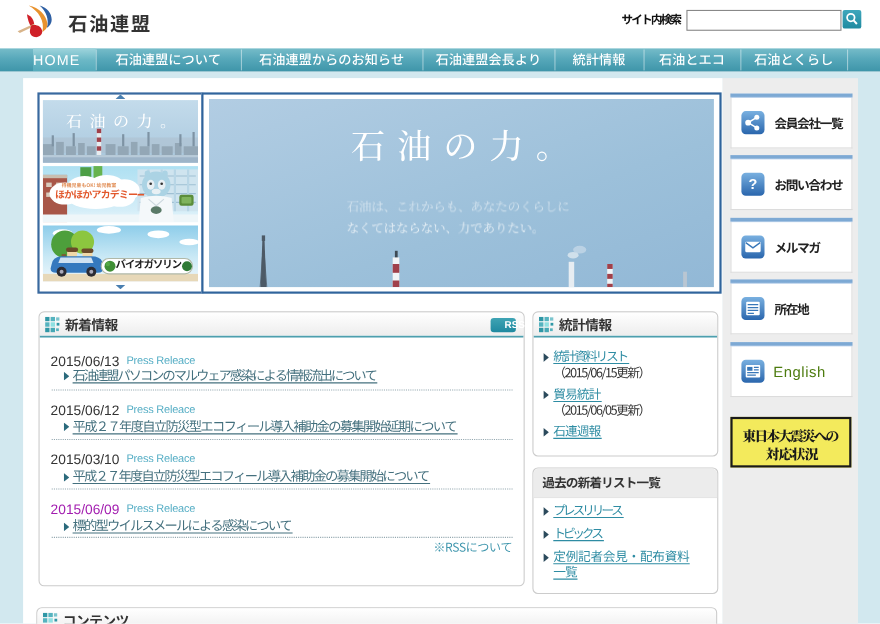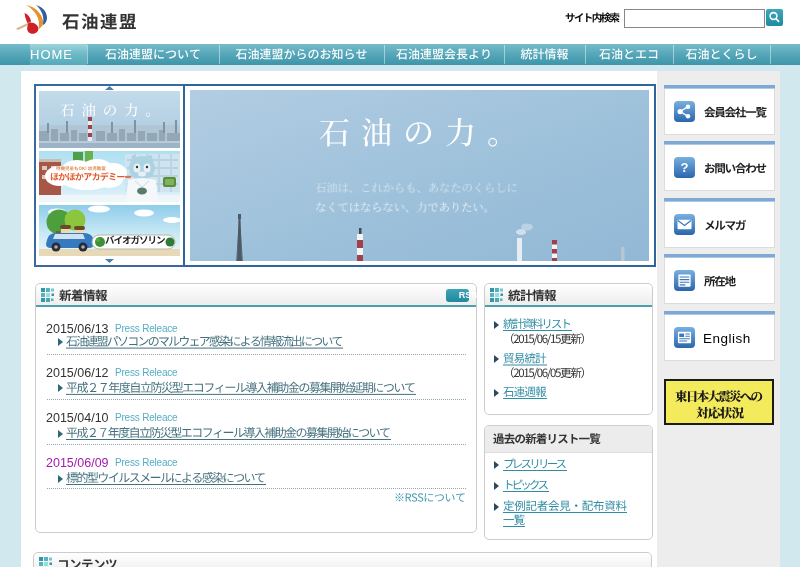--- a/index.html
+++ b/index.html
@@ -189,21 +189,21 @@
 <svg style="position:absolute;left:58px;top:338.1px" width="5" height="8" viewBox="0 0 5 8">
     <path d="M0 0 L5 4 L0 8 Z" fill="#2b6a7c"></path>
   </svg>
 <div style="position:absolute;left:47px;top:353.5px;width:419px;height:0;border-top:1.5px dotted #93a7af;"></div>
 <div style="position:absolute;left:46px;top:365.7px;color:#333;font:12.5px 'Liberation Sans',sans-serif;text-align:right;">2015/06/12</div>
 <div style="position:absolute;left:115px;top:366.7px;color:#56aec5;font:10px 'Liberation Sans',sans-serif;letter-spacing:-0.2px;">Press Releace</div>
 <svg style="position:absolute;left:58px;top:384.4px" width="5" height="8" viewBox="0 0 5 8">
     <path d="M0 0 L5 4 L0 8 Z" fill="#2b6a7c"></path>
   </svg>
 <div style="position:absolute;left:47px;top:398.5px;width:419px;height:0;border-top:1.5px dotted #93a7af;"></div>
-<div style="position:absolute;left:46px;top:411.4px;color:#333;font:12.5px 'Liberation Sans',sans-serif;">2015/04/10</div>
+<div style="position:absolute;left:46px;top:411.4px;color:#333;font:12.5px 'Liberation Sans',sans-serif;">2015/03/10</div>
 <div style="position:absolute;left:115px;top:412.4px;color:#56aec5;font:10px 'Liberation Sans',sans-serif;letter-spacing:-0.2px;">Press Releace</div>
 <svg style="position:absolute;left:58px;top:429.5px" width="5" height="8" viewBox="0 0 5 8">
     <path d="M0 0 L5 4 L0 8 Z" fill="#2b6a7c"></path>
   </svg>
 <div style="position:absolute;left:47px;top:443.5px;width:419px;height:0;border-top:1.5px dotted #93a7af;"></div>
 <div style="position:absolute;left:46px;top:456.4px;color:#a21caf;font:12.5px 'Liberation Sans',sans-serif;">2015/06/09</div>
 <div style="position:absolute;left:115px;top:457.4px;color:#56aec5;font:10px 'Liberation Sans',sans-serif;letter-spacing:-0.2px;">Press Releace</div>
 <svg style="position:absolute;left:58px;top:474.5px" width="5" height="8" viewBox="0 0 5 8">
     <path d="M0 0 L5 4 L0 8 Z" fill="#2b6a7c"></path>
   </svg>
@@ -283,21 +283,21 @@
       <rect x="5" y="5" width="14" height="14" rx="1" fill="#fff"></rect>
       <path d="M6.5 8 H17.5 M6.5 11 H17.5 M6.5 14 H17.5 M6.5 17 H13" stroke="#3877b8" stroke-width="1.3"></path>
     </svg></div>
 <div style="position:absolute;left:664px;top:311px;width:111px;height:50px;background:#fff;border:1px solid #dcdcdc;border-top:none;box-sizing:border-box;"></div>
 <div style="position:absolute;left:664px;top:311px;width:111px;height:3.5px;background:linear-gradient(#7da9d4,#7da9d4 65%,#c8daf0);"></div>
 <div style="position:absolute;left:674px;top:327px;width:21px;height:21px;border-radius:4px;background:linear-gradient(#79b0e0,#2a66ad);"><svg width="21" height="21" viewBox="0 0 24 24">
       <rect x="4.5" y="5.5" width="15" height="13" rx="1" fill="#fff"></rect>
       <rect x="6" y="7.5" width="5.5" height="4" fill="#3877b8"></rect>
       <path d="M13 8 H18 M13 10.5 H18 M6 13.5 H18 M6 16 H15" stroke="#3877b8" stroke-width="1.2"></path>
     </svg></div>
-<div style="position:absolute;left:703px;top:331px;color:#000000;font:13.5px 'Liberation Sans',sans-serif;letter-spacing:0.5px;">English</div>
+<div style="position:absolute;left:703px;top:331px;color:#4d7c0f;font:13.5px 'Liberation Sans',sans-serif;letter-spacing:0.5px;">English</div>
 <div style="position:absolute;left:664px;top:379px;width:110px;height:46px;background:#f3ea5c;border:2px solid #1a1a1a;box-sizing:border-box;"></div>
 <svg style="position:absolute;left:0;top:0;pointer-events:none" width="800" height="567" viewBox="0 0 800 567">
     <defs>
       <path id="g0" d="M59 781L943 781L943 663L59 663ZM282 86L835 86L835 -29L282 -29ZM233 443L886 443L886 -86L758 -86L758 328L354 328L354 -90L233 -90ZM339 716L467 684Q431 583 378 482Q325 381 255 294Q186 206 98 143Q88 157 73 174Q57 192 42 209Q26 225 13 236Q94 291 157 371Q221 450 267 540Q313 630 339 716Z"></path>
       <path id="g1" d="M423 91L878 91L878 -24L423 -24ZM426 369L874 369L874 254L426 254ZM583 846L700 846L700 11L583 11ZM355 642L936 642L936 -77L818 -77L818 527L468 527L468 -84L355 -84ZM90 750L159 838Q189 824 227 804Q264 785 300 766Q335 747 357 731L286 633Q265 650 231 670Q197 691 159 712Q122 734 90 750ZM35 473L100 562Q130 549 167 531Q204 513 239 495Q274 477 296 462L229 362Q209 377 175 397Q141 417 104 438Q66 458 35 473ZM71 3Q93 37 121 84Q149 130 178 182Q207 235 232 287L323 210Q302 163 277 114Q252 66 227 18Q201 -29 175 -74Z"></path>
       <path id="g2" d="M266 460L266 91L151 91L151 349L38 349L38 460ZM266 139Q295 89 348 66Q401 42 477 39Q522 37 586 37Q649 36 718 37Q788 38 855 41Q921 43 974 48Q967 35 959 14Q952 -8 946 -30Q939 -52 936 -69Q890 -72 830 -73Q770 -74 706 -75Q642 -75 582 -75Q522 -74 476 -72Q386 -68 323 -43Q260 -18 215 40Q186 10 153 -19Q121 -49 83 -81L26 38Q58 59 94 85Q129 111 162 139ZM42 756L133 824Q162 802 193 774Q224 746 250 718Q276 690 292 665L193 589Q179 614 154 644Q130 673 100 703Q70 732 42 756ZM309 778L939 778L939 681L309 681ZM297 254L952 254L952 156L297 156ZM560 850L677 850L677 62L560 62ZM458 430L458 380L781 380L781 430ZM458 557L458 508L781 508L781 557ZM349 639L896 639L896 297L349 297Z"></path>
       <path id="g3" d="M561 820L832 820L832 727L561 727ZM562 670L833 670L833 588L562 588ZM553 529L833 529L833 446L553 446ZM506 820L615 820L615 616Q615 560 605 497Q596 434 568 375Q540 316 484 272Q476 283 460 298Q445 313 428 327Q412 341 400 349Q448 387 471 432Q493 478 499 526Q506 574 506 618ZM786 820L905 820L905 399Q905 360 895 338Q885 316 859 304Q833 292 796 289Q760 286 712 286Q707 308 695 337Q682 365 670 384Q700 383 729 383Q758 383 768 383Q778 383 782 387Q786 390 786 399ZM141 640L359 640L359 552L141 552ZM89 805L198 805L198 338L89 338ZM141 805L431 805L431 387L141 387L141 480L322 480L322 712L141 712ZM32 41L967 41L967 -62L32 -62ZM150 267L856 267L856 -11L739 -11L739 174L652 174L652 -11L542 -11L542 174L456 174L456 -11L347 -11L347 174L262 174L262 -11L150 -11Z"></path>
       <path id="g4" d="M748 442Q748 349 735 273Q721 198 688 136Q655 75 596 26Q537 -23 447 -63L340 38Q412 63 465 94Q517 125 551 170Q585 216 601 280Q618 345 618 437L618 703Q618 734 616 757Q614 781 612 796L755 796Q753 781 751 757Q748 734 748 703ZM387 787Q385 773 383 750Q381 726 381 697L381 339Q381 317 382 297Q383 276 384 260Q384 245 385 234L245 234Q247 245 248 260Q249 276 250 297Q251 317 251 339L251 697Q251 719 249 742Q248 765 245 787ZM57 607Q67 606 83 604Q99 601 120 600Q141 598 166 598L822 598Q862 598 887 600Q912 602 932 605L932 472Q916 474 889 474Q862 475 822 475L166 475Q141 475 121 474Q100 474 85 473Q69 472 57 471Z"></path>
       <path id="g5" d="M62 389Q197 424 306 470Q416 517 499 568Q551 600 603 641Q656 683 702 727Q749 771 781 811L889 708Q843 663 789 617Q734 571 675 529Q616 487 558 452Q501 419 430 384Q360 349 282 318Q204 287 125 263ZM478 504L620 537L620 87Q620 65 621 39Q622 13 624 -9Q626 -32 629 -44L471 -44Q473 -32 474 -9Q476 13 477 39Q478 65 478 87Z"></path>
       <path id="g6" d="M314 96Q314 115 314 159Q314 202 314 260Q314 317 314 380Q314 443 314 501Q314 560 314 605Q314 650 314 671Q314 697 311 731Q309 765 304 791L460 791Q457 765 454 734Q451 702 451 671Q451 643 451 595Q451 547 451 489Q451 430 451 370Q451 309 451 253Q451 197 451 156Q451 114 451 96Q451 82 452 56Q453 31 456 4Q459 -23 460 -44L304 -44Q308 -14 311 26Q314 66 314 96ZM421 532Q471 519 533 498Q595 478 658 455Q721 432 777 409Q832 387 869 368L812 230Q770 252 719 274Q668 297 615 318Q563 339 512 357Q462 375 421 389Z"></path>

